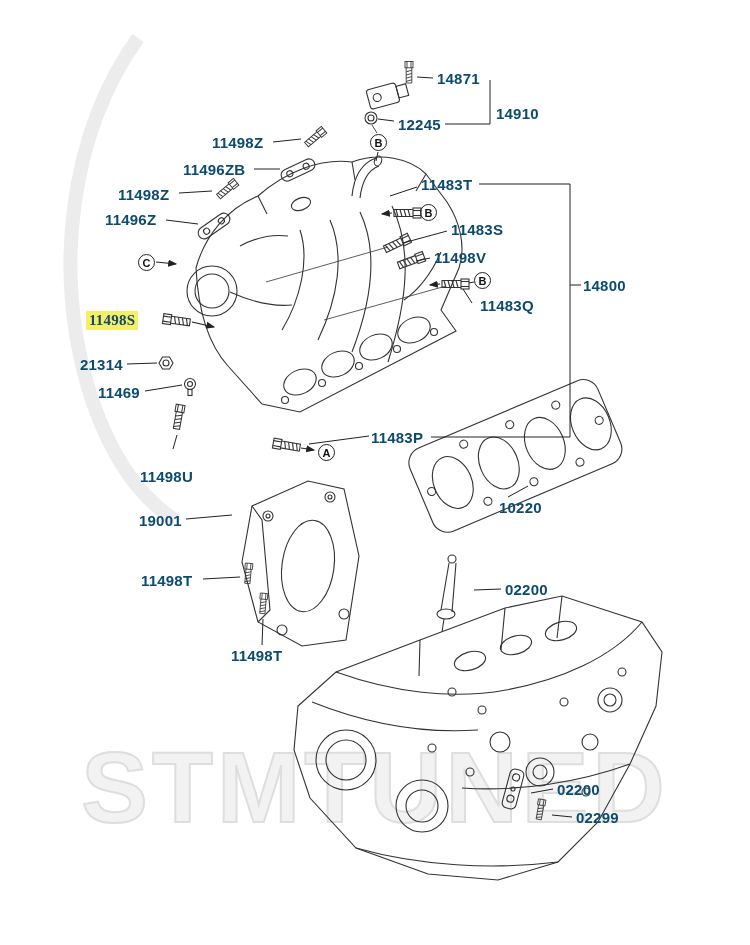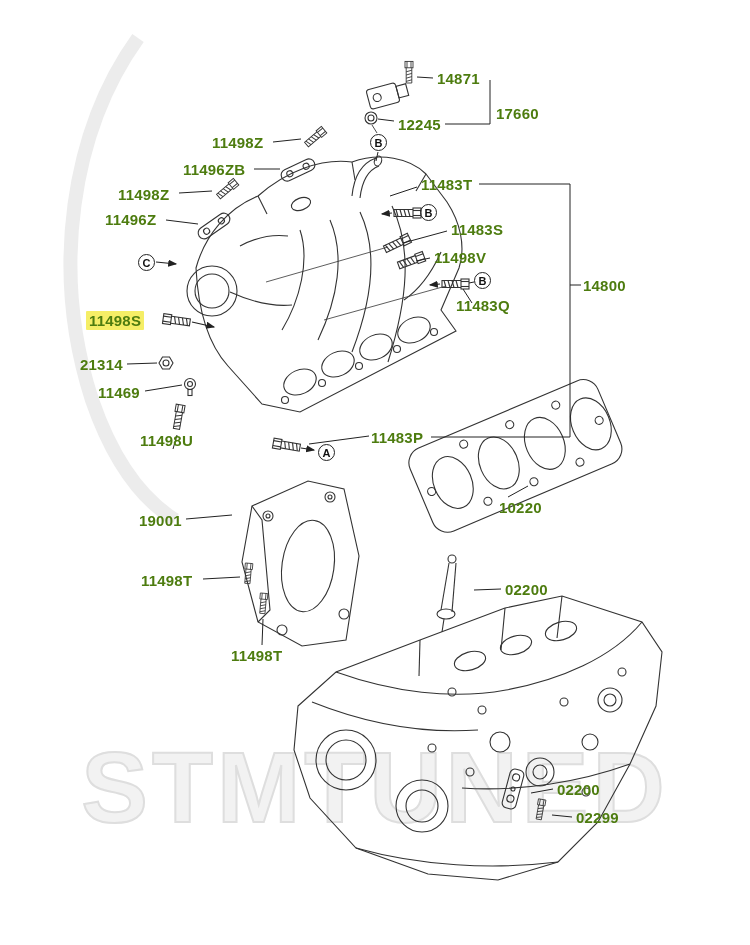--- a/index.html
+++ b/index.html
@@ -8,21 +8,21 @@
     width:750px;height:945px;
     background:#ffffff;
     overflow:hidden;
     font-family:"Liberation Sans", sans-serif;
   }
   svg.diagram{position:absolute;left:0;top:0;}
   .part-label{
     position:absolute;
     font-size:15px;
     font-weight:bold;
-    color:#4d7c0f;
+    color:#0c4a6e;
     white-space:nowrap;
     line-height:17px;
     letter-spacing:0.2px;
   }
   .part-label.hl{padding:1px 3px;border-radius:1px;}
   .callout{
     position:absolute;
     width:17px;height:17px;
     border:1.4px solid #222;
     border-radius:50%;
@@ -254,36 +254,36 @@
     <g stroke="#222" stroke-width="1.2" fill="none">
       <line x1="156" y1="262" x2="176" y2="264" marker-end="url(#arr)"></line>
       <line x1="192" y1="322" x2="214" y2="327" marker-end="url(#arr)"></line>
       <line x1="301" y1="448" x2="314" y2="450" marker-end="url(#arr)"></line>
       <line x1="392" y1="213" x2="382" y2="214" marker-end="url(#arr)"></line>
       <line x1="440" y1="284" x2="430" y2="285" marker-end="url(#arr)"></line>
     </g>
   </svg>
 
   <div class="part-label" style="left:437px;top:70px">14871</div>
-  <div class="part-label" style="left:496px;top:105px">17660</div>
+  <div class="part-label" style="left:496px;top:105px">14910</div>
   <div class="part-label" style="left:398px;top:116px">12245</div>
   <div class="part-label" style="left:212px;top:134px">11498Z</div>
   <div class="part-label" style="left:183px;top:161px">11496ZB</div>
   <div class="part-label" style="left:118px;top:186px">11498Z</div>
   <div class="part-label" style="left:421px;top:176px">11483T</div>
   <div class="part-label" style="left:105px;top:211px">11496Z</div>
   <div class="part-label" style="left:451px;top:221px">11483S</div>
   <div class="part-label" style="left:434px;top:249px">11498V</div>
   <div class="part-label" style="left:583px;top:277px">14800</div>
-  <div class="part-label" style="left:456px;top:297px">11483Q</div>
-  <div class="part-label hl" style="left: 86px; top: 311px; background: rgb(245, 238, 102);">11498S</div>
+  <div class="part-label" style="left:480px;top:297px">11483Q</div>
+  <div class="part-label hl" style="left: 86px; top: 311px; background: rgb(245, 238, 102); font-family: Liberation Serif, serif;">11498S</div>
   <div class="part-label" style="left:80px;top:356px">21314</div>
   <div class="part-label" style="left:98px;top:384px">11469</div>
   <div class="part-label" style="left:371px;top:429px">11483P</div>
-  <div class="part-label" style="left:140px;top:432px">11498U</div>
+  <div class="part-label" style="left:140px;top:468px">11498U</div>
   <div class="part-label" style="left:499px;top:499px">10220</div>
   <div class="part-label" style="left:139px;top:512px">19001</div>
   <div class="part-label" style="left:141px;top:572px">11498T</div>
   <div class="part-label" style="left:231px;top:647px">11498T</div>
   <div class="part-label" style="left:505px;top:581px">02200</div>
   <div class="part-label" style="left:557px;top:781px">02200</div>
   <div class="part-label" style="left:576px;top:809px">02299</div>
 
   <div class="callout" style="left:370px;top:134px">B</div>
   <div class="callout" style="left:420px;top:204px">B</div>

